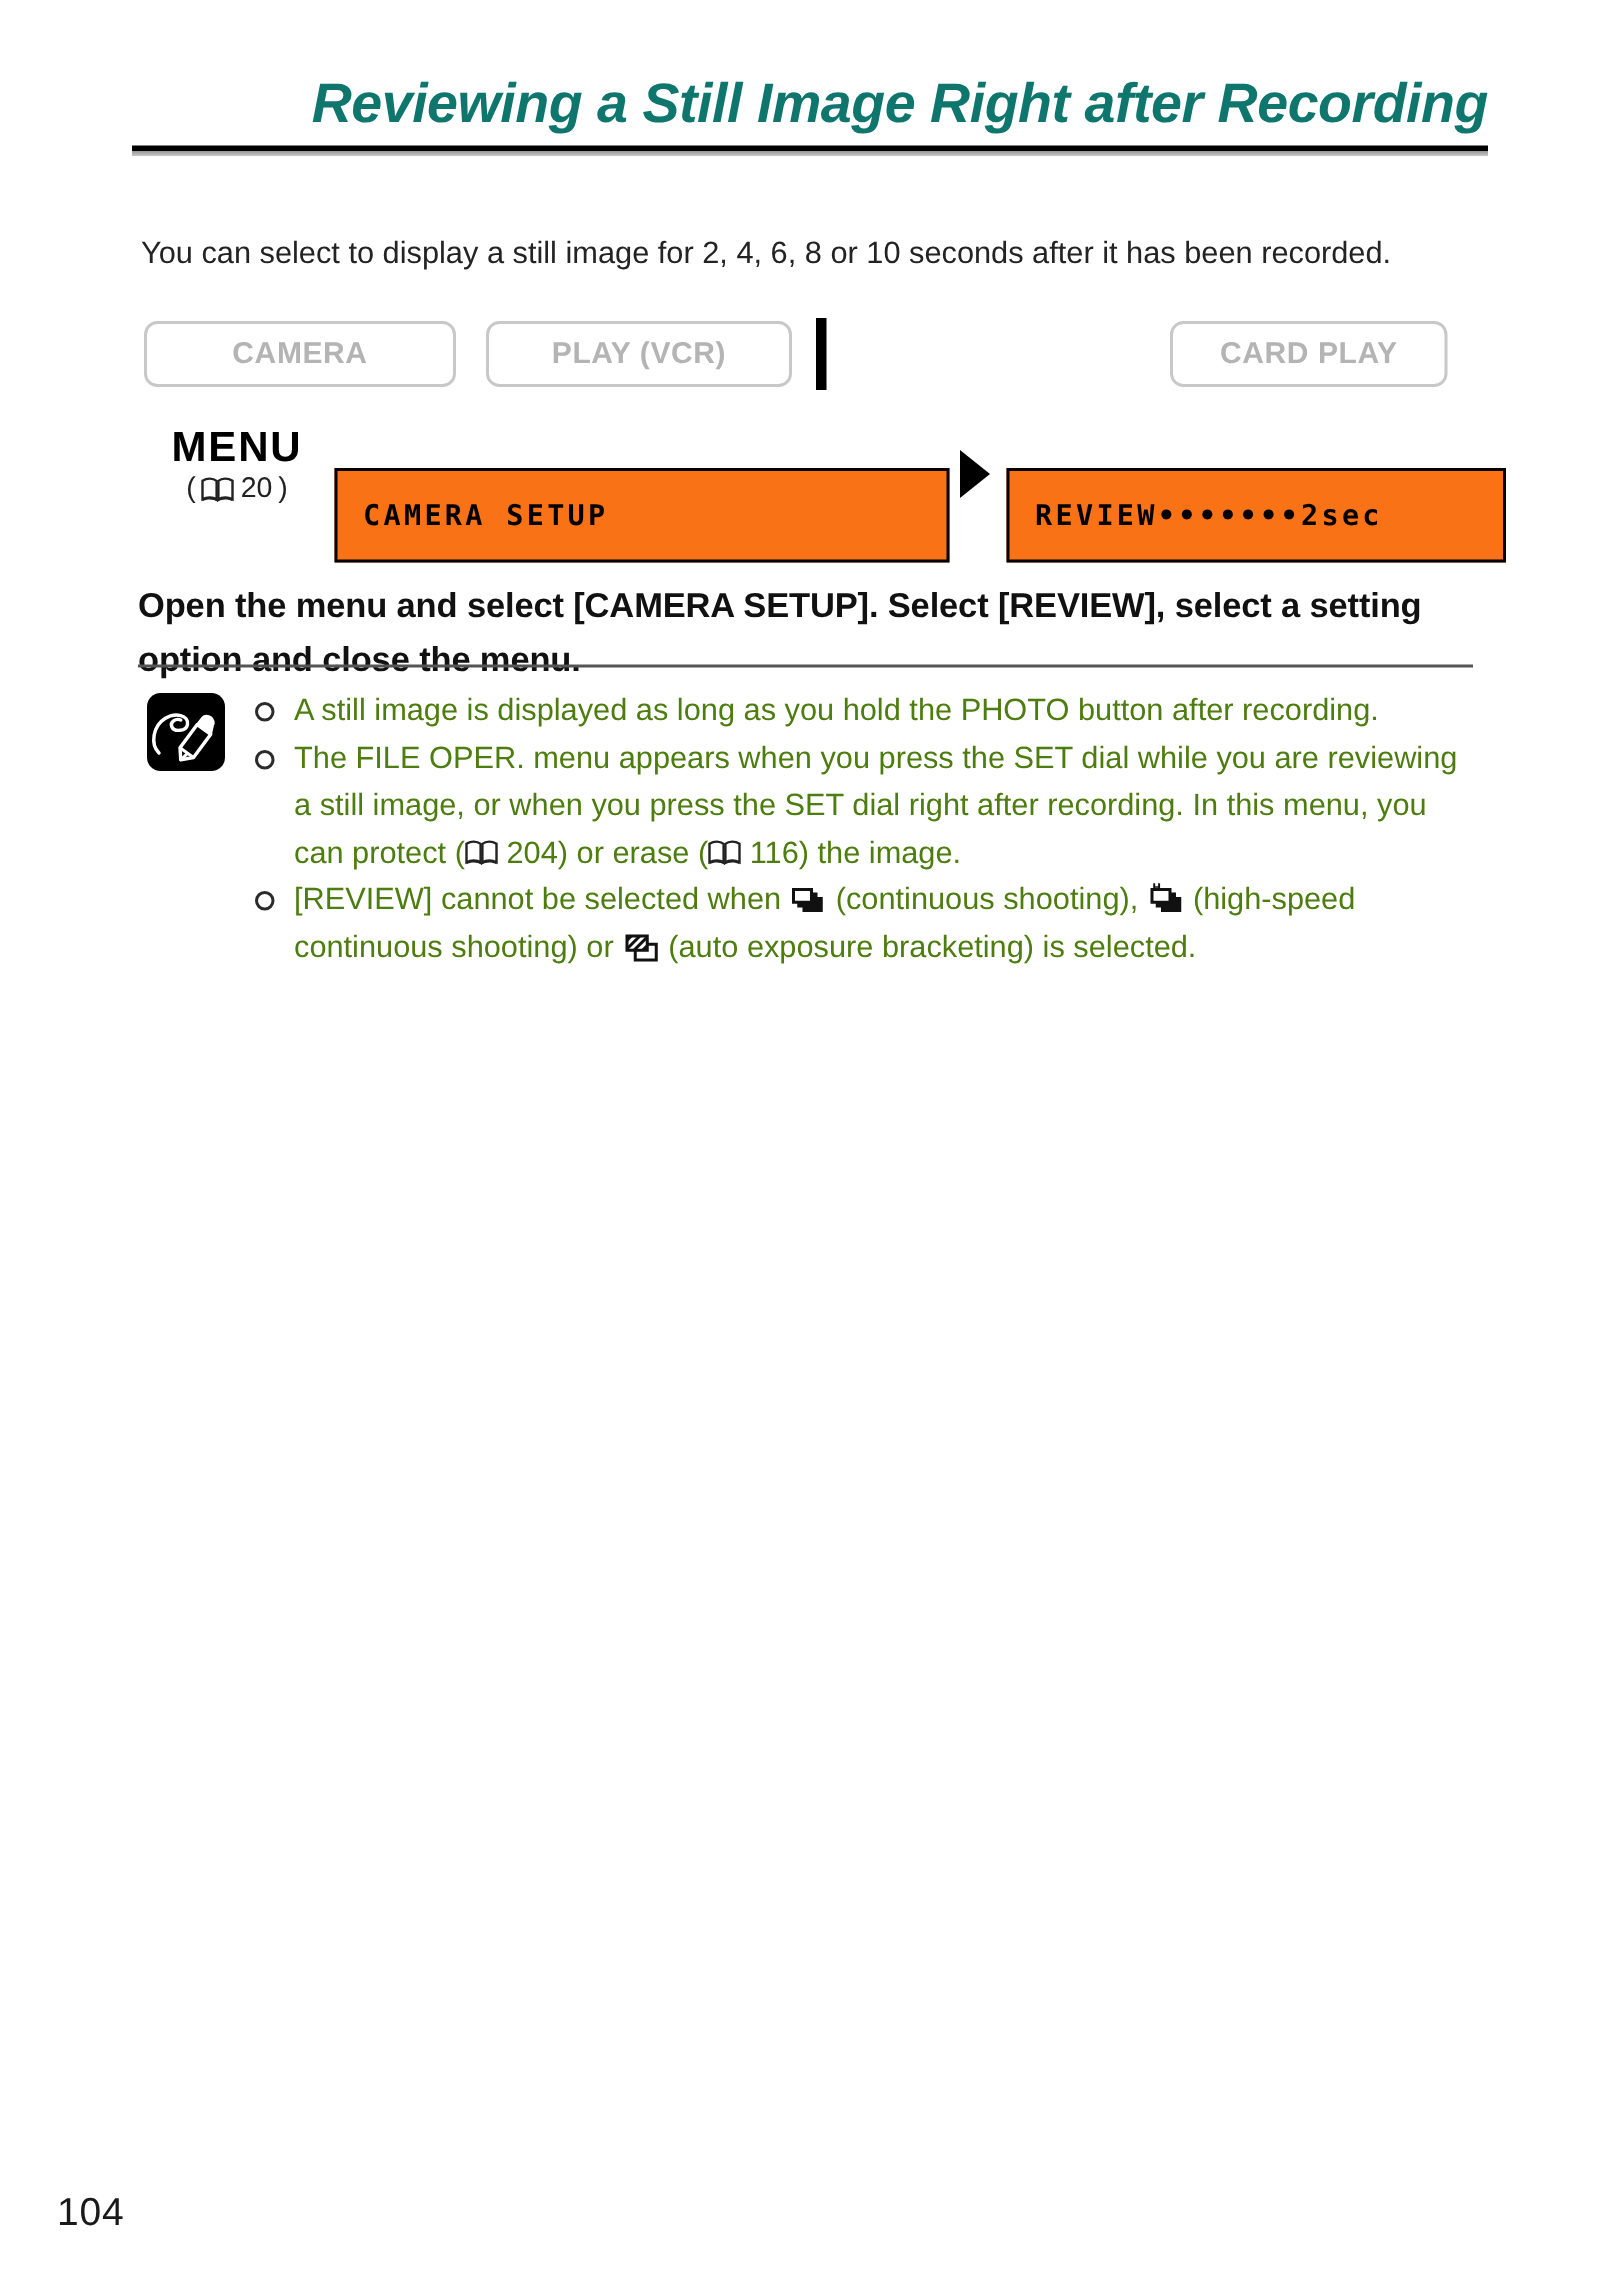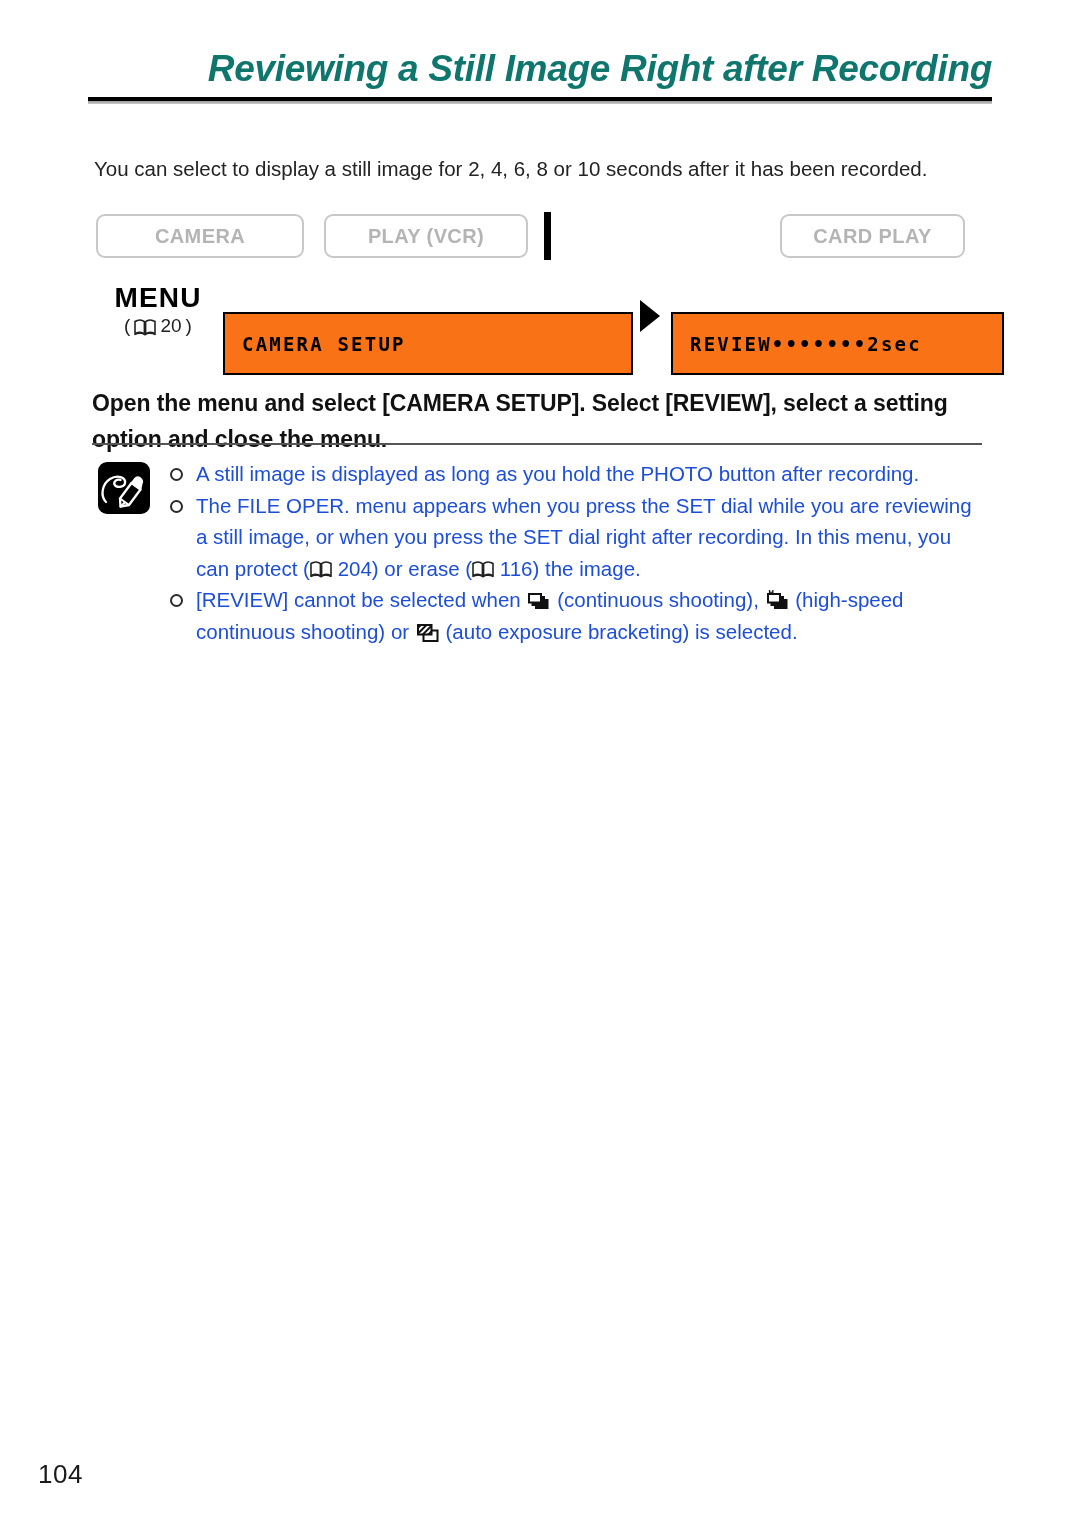--- a/index.html
+++ b/index.html
@@ -202,21 +202,21 @@
     list-style: none;
     position: relative;
     left: 72px;
     width: 818px;
   }
   .note-item {
     position: relative;
     padding-left: 26px;
     font-size: 20.5px;
     line-height: 31.5px;
-    color: #1d4ed8;
+    color: #4d7c0f;
     margin-bottom: 0px;
   }
   .note-bullet {
     position: absolute;
     left: 0;
     top: 10px;
     width: 13px;
     height: 13px;
     border: 2px solid #2b2b2b;
     border-radius: 50%;

